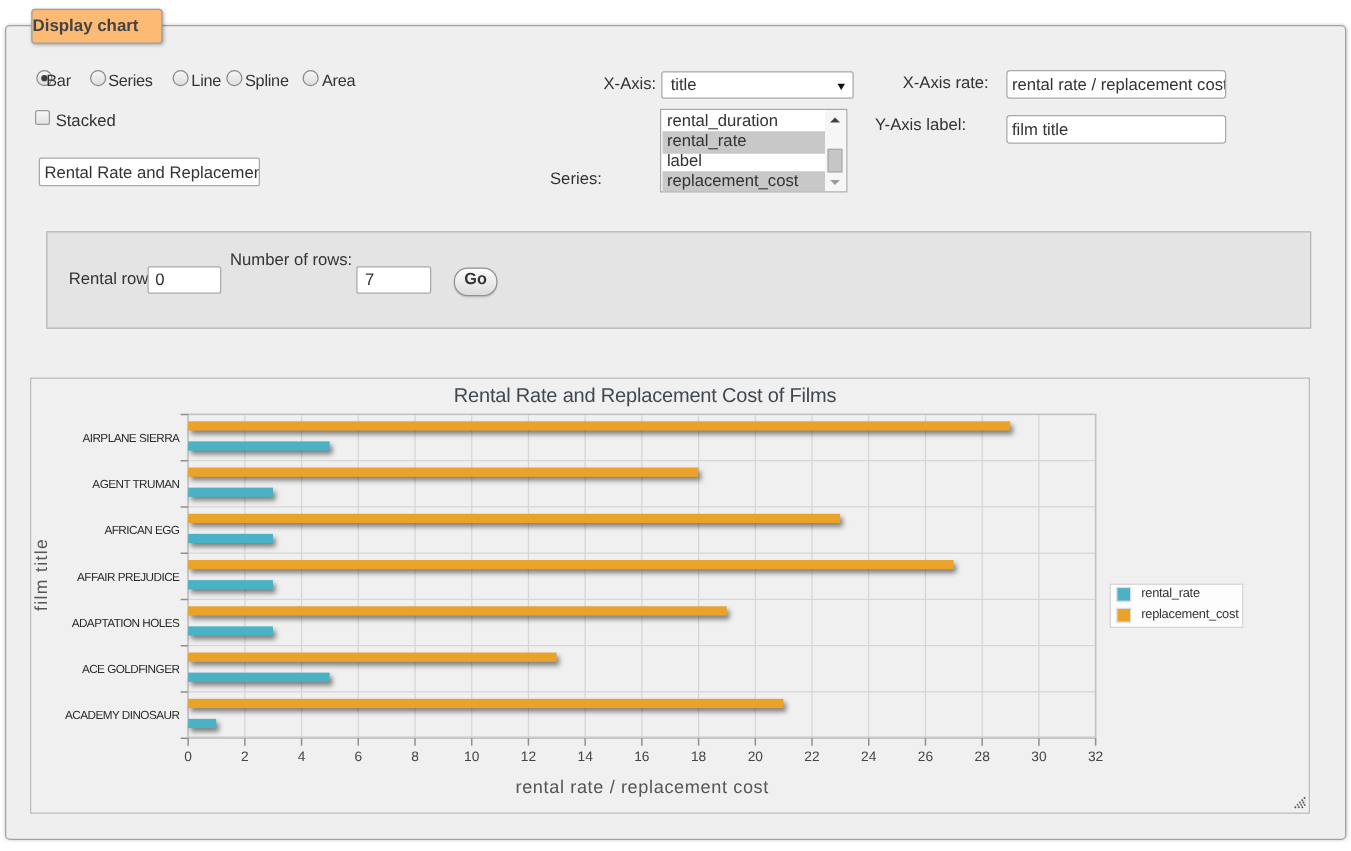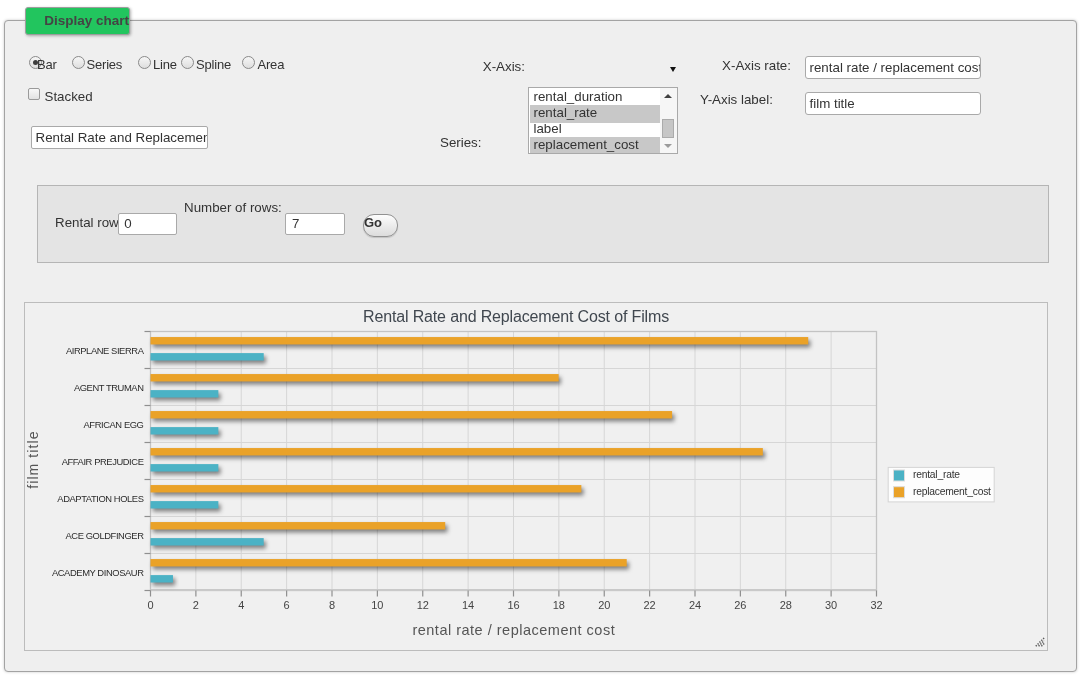--- a/index.html
+++ b/index.html
@@ -1,26 +1,26 @@
 <!DOCTYPE html>
 <html><head><meta charset="utf-8"><title>Display chart</title>
 <style>
 html,body{margin:0;padding:0;background:#fff}
 *{box-sizing:content-box}
 body{font-family:"Liberation Sans",sans-serif;font-size:13.3333px;color:#333}
 #wrap{position:relative;width:1081px;height:681px;overflow:hidden}
 .abs{position:absolute}
 #fieldset{left:4px;top:20px;width:1071px;height:650px;background:#efefef;border:1px solid #a3a3a3;border-radius:4px;box-shadow:0 0 3px rgba(0,0,0,.22)}
-#legendbox{left:25px;top:7px;width:103px;height:26px;background:#22c55e;border:1px solid #9d9d9d;border-radius:3px;box-shadow:1px 1px 3px rgba(0,0,0,.3);text-align:right;line-height:26px;font-weight:bold;font-size:13.5px;color:#444}
+#legendbox{left:25px;top:7px;width:103px;height:26px;background:#fdba74;border:1px solid #9d9d9d;border-radius:3px;box-shadow:1px 1px 3px rgba(0,0,0,.3);text-align:left;line-height:26px;font-weight:bold;font-size:13.5px;color:#444}
 .radio{width:11px;height:11px;border:1px solid #8a8a8a;border-radius:50%;background:linear-gradient(#f6f6f6,#dedede)}
 .rlab{font-size:13px;letter-spacing:-0.2px}
 .radio.on::after{content:"";position:absolute;left:3px;top:3px;width:5px;height:5px;border-radius:50%;background:#3d3d3d}
 .cb{width:10px;height:10px;border:1px solid #9a9a9a;border-radius:2px;background:linear-gradient(#f8f8f8,#e2e2e2)}
 .inp{background:#fff;border:1px solid #a9a9a9;border-radius:2px;font-size:13.3333px;color:#333;line-height:21px;padding:0 0 0 4px;overflow:hidden;white-space:nowrap}
-#gobtn{left:363px;top:213.5px;width:33px;height:21px;border:1px solid #919191;border-radius:11px;background:linear-gradient(#fdfdfd,#e9e9e9 60%,#dcdcdc);text-align:left;font-weight:bold;font-size:13px;color:#333;box-shadow:0 1px 1px rgba(0,0,0,.15)}
+#gobtn{left:363px;top:213.5px;width:33px;height:21px;border:1px solid #919191;border-radius:11px;background:linear-gradient(#fdfdfd,#e9e9e9 60%,#dcdcdc);text-align:center;font-weight:bold;font-size:13px;color:#333;box-shadow:0 1px 1px rgba(0,0,0,.15)}
 #chartbox{left:24px;top:302px;width:1022px;height:347px;background:#f0f0f0;border:1px solid #bcbcbc}
 .sopt{position:absolute;left:1px;height:18px;line-height:15.9px;padding-left:4px;width:126px}
 .sel{background:#c8c8c8}
 </style></head>
 <body>
 <div id="wrap">
   <div id="fieldset" class="abs"></div>
   <div id="legendbox" class="abs">Display chart</div>
 
   <div class="abs radio on" style="left:28.9px;top:56.3px"></div>
@@ -33,20 +33,21 @@
   <div class="abs rlab" style="left:196px;top:57.2px">Spline</div>
   <div class="abs radio" style="left:242.4px;top:56.3px"></div>
   <div class="abs rlab" style="left:257.5px;top:57.2px">Area</div>
 
   <div class="abs cb" style="left:28.3px;top:88.2px"></div>
   <div class="abs" style="left:44.5px;top:89.3px">Stacked</div>
 
   <div class="abs inp" style="left:30.5px;top:125.5px;width:171px;height:21.5px;line-height:21.5px">Rental Rate and Replacement Cost of Films</div>
 
   <div class="abs" style="left:440px;top:58.7px;width:85px;text-align:right">X-Axis:</div>
+  <div class="abs inp" style="left:528.5px;top:56.5px;width:145px;height:20.5px;line-height:20.5px;padding-left:7px">title</div>
   <div class="abs" style="left:670px;top:66.5px;width:0;height:0;border-left:3.2px solid transparent;border-right:3.2px solid transparent;border-top:5px solid #111"></div>
 
   <div class="abs" style="left:440px;top:135px;width:85px;">Series:</div>
   <div class="abs inp" style="left:527.5px;top:86.5px;width:148px;height:65px;padding:0;border-radius:0">
     <div class="sopt" style="top:1.5px">rental_duration</div>
     <div class="sopt sel" style="top:17.4px">rental_rate</div>
     <div class="sopt" style="top:33.3px">label</div>
     <div class="sopt sel" style="top:49.2px">replacement_cost</div>
     <div style="position:absolute;right:0;top:0;width:17px;height:65px;background:#f6f6f6">
       <div style="position:absolute;left:4px;top:6px;width:0;height:0;border-left:4.2px solid transparent;border-right:4.2px solid transparent;border-bottom:4.8px solid #404040"></div>

